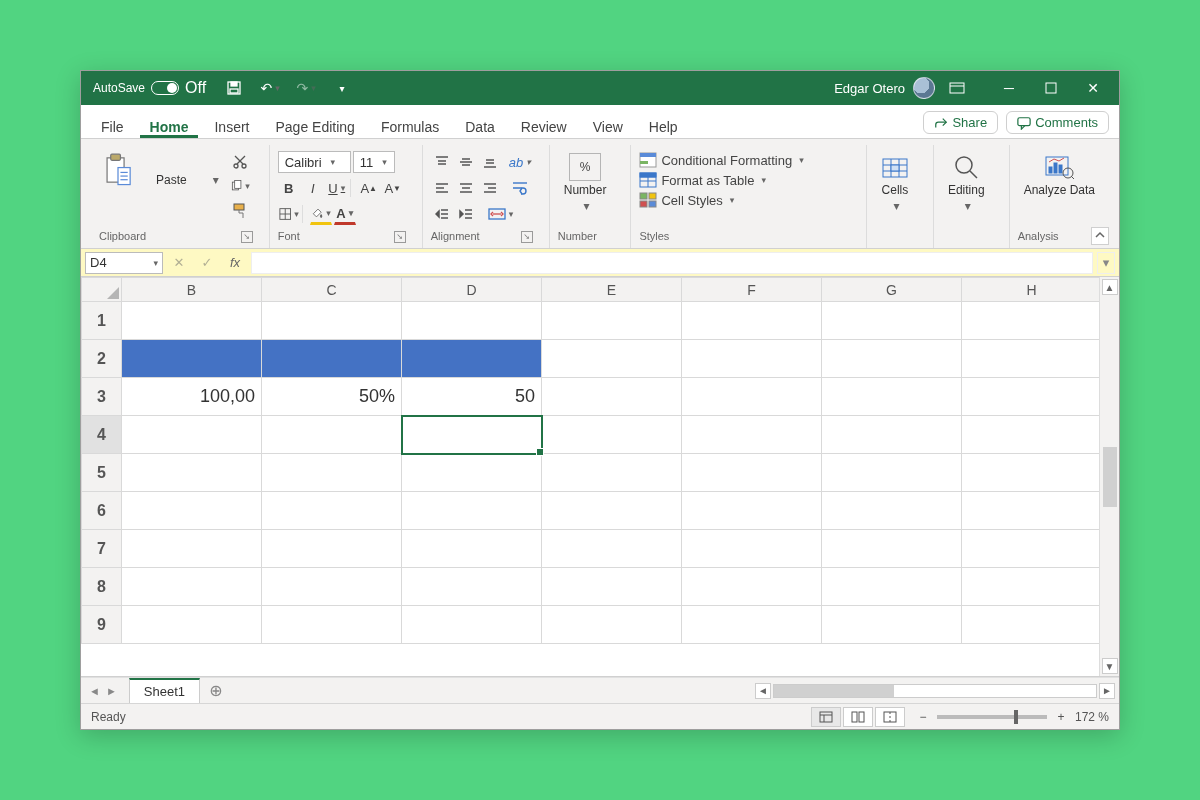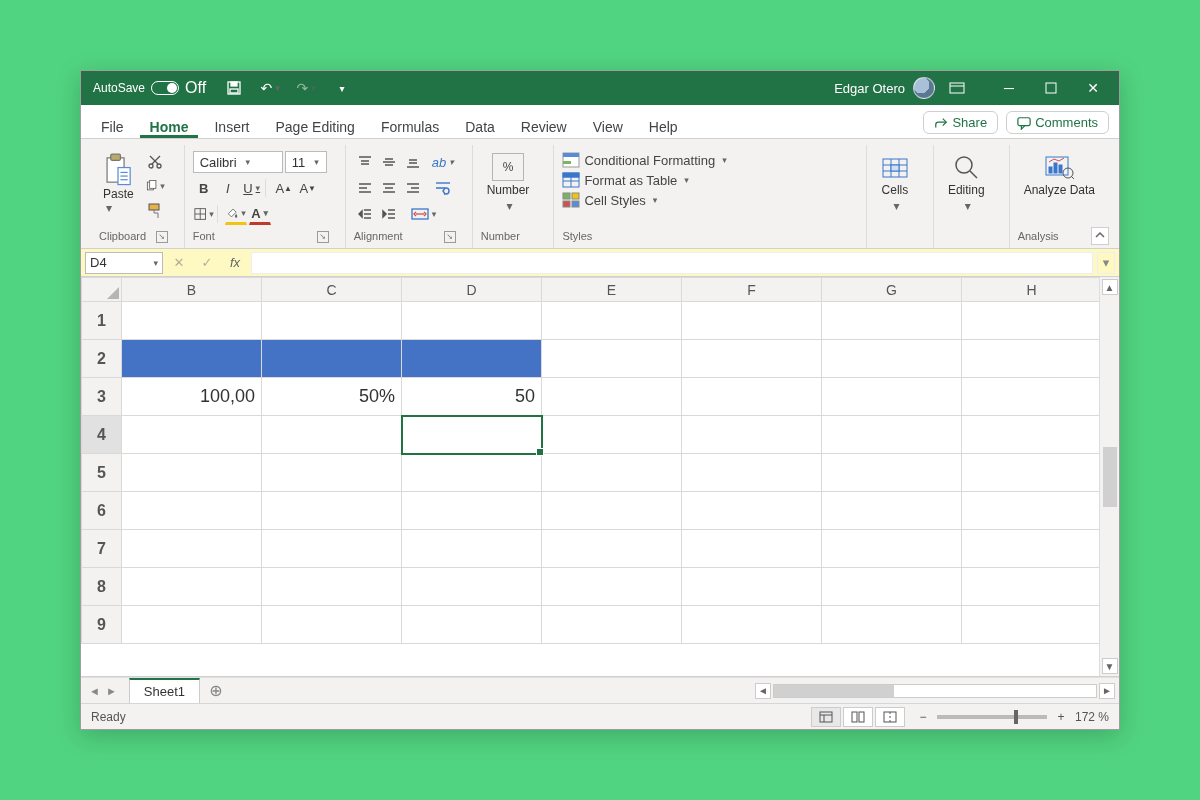--- a/index.html
+++ b/index.html
@@ -107,32 +107,33 @@
 
     .small-icon-btn {
       width: 22px; height: 22px; border: 1px solid transparent;
       display: inline-flex; align-items: center; justify-content: center;
       font-size: 13px; color: #444; cursor: pointer;
     }
     .col { display: flex; flex-direction: column; gap: 2px; }
     .row { display: flex; gap: 2px; align-items: center; }
 
     .paste-big {
-      display: flex; flex-direction: column; align-items: flex-start; cursor: pointer;
+      display: flex; flex-direction: row; align-items: flex-end; cursor: pointer;
       padding: 2px 4px;
+      gap: 23px;
     }
     .paste-big svg { width: 30px; height: 34px; }
     .paste-big span { font-size: 12px; }
 
     .font-combo, .size-combo {
       border: 1px solid #bbb; background: #fff; height: 22px;
       display: inline-flex; align-items: center; padding: 0 4px 0 6px;
       font-size: 13px; gap: 6px; cursor: pointer;
     }
-    .font-combo { width: 90px; }
+    .font-combo { width: 73px; }
     .size-combo { width: 42px; }
 
     .big-icon-col { display: flex; flex-direction: column; align-items: center; gap: 2px; cursor:pointer; padding: 2px 6px;}
     .big-icon-col span { font-size: 12px; }
 
     .style-list .srow { display: flex; gap: 4px; align-items: center; padding: 1px 0; font-size: 13px; color: #444; cursor:pointer;}
     .style-list .srow .sicon { width: 18px; height: 16px; display:inline-flex; align-items:center; justify-content:center;}
 
     .ribbon-collapse {
       position: absolute; right: 10px; bottom: 4px;

